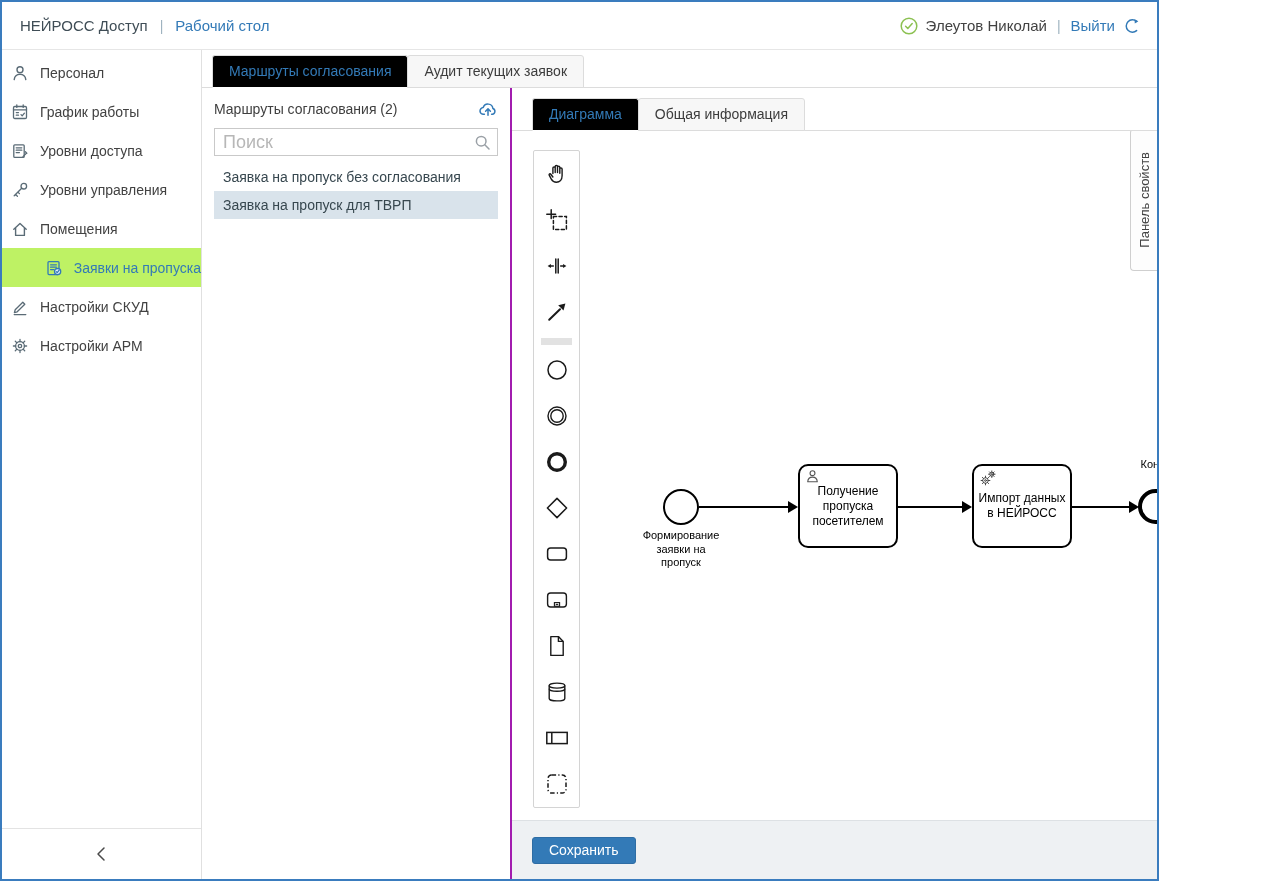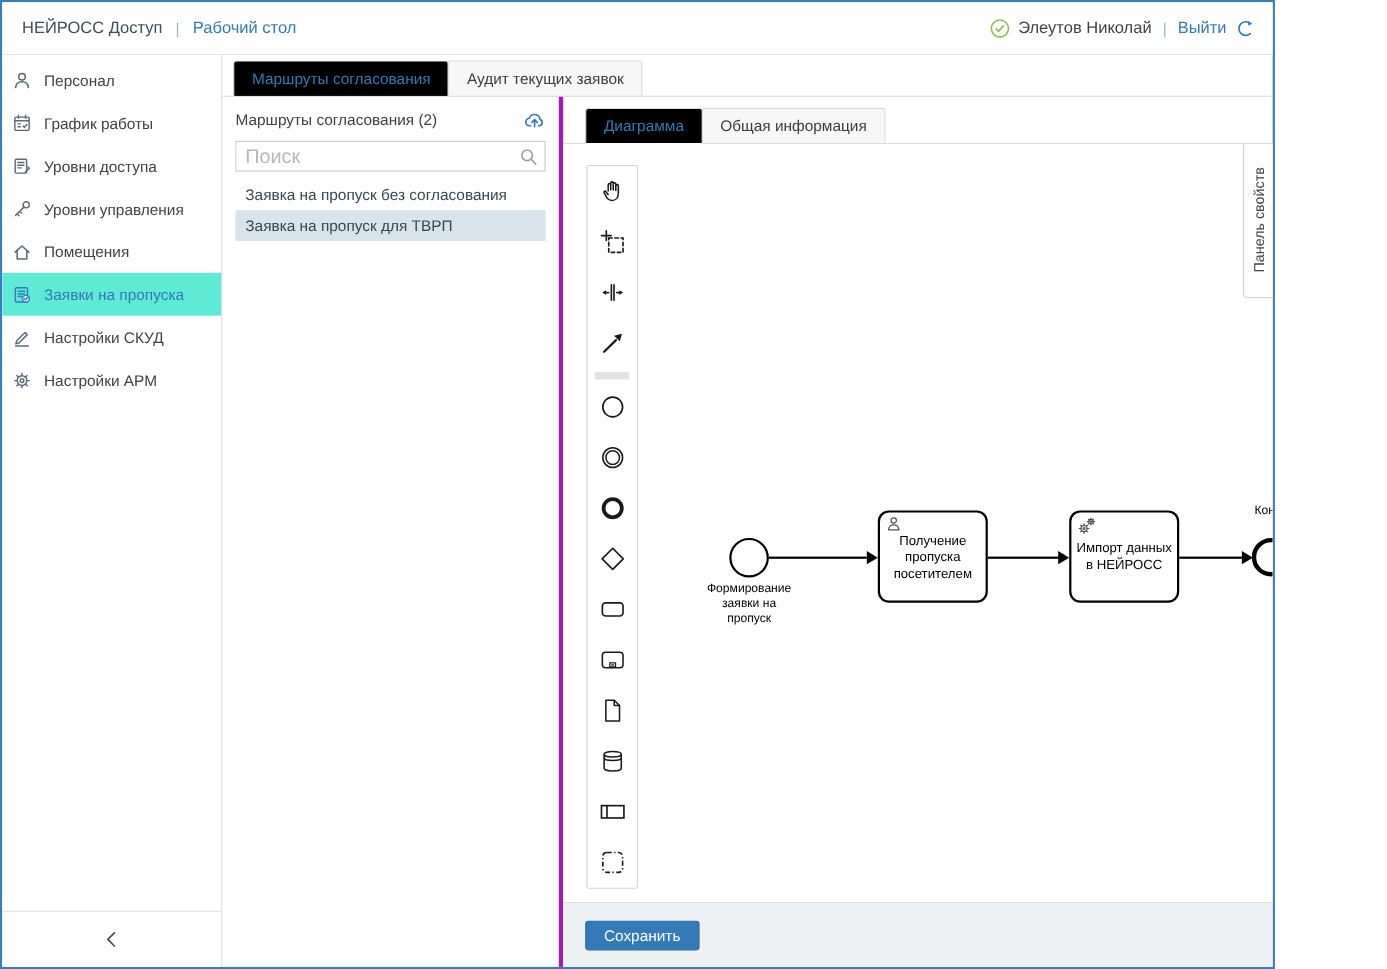--- a/index.html
+++ b/index.html
@@ -21,37 +21,37 @@
   .hdr .uname{color:#424242;}
   .icon{display:inline-flex;align-items:center;justify-content:center;}
 
   
   .sidebar{position:absolute;top:48px;left:0;bottom:0;width:200px;background:#fff;
            border-right:1px solid #e0e0e0;}
   .side-nav{padding-top:3px;}
   .side-item{height:39px;display:flex;align-items:center;gap:11px;padding-left:9px;
              font-size:14px;color:#424242;cursor:pointer;}
   .side-item .sicon{color:#5a6b76;width:18px;height:18px;}
-  .side-item.selected{background:#5eead4;color:#337ab7;}
+  .side-item.selected{background:#bef264;color:#337ab7;justify-content:flex-end;}
   .side-item.selected .sicon{color:#337ab7;}
   .side-foot{position:absolute;bottom:0;left:0;right:0;height:51px;border-top:1px solid #e3e3e3;
              display:flex;align-items:center;justify-content:center;cursor:pointer;}
 
   
   .content{position:absolute;top:48px;left:200px;right:0;bottom:0;}
   .tabbar{display:flex;align-items:flex-end;border-bottom:1px solid #dcdcdc;padding-left:10px;height:38px;}
   .tabbar.inner-tabs{height:43px;padding-left:20px;}
   .tab{height:33px;line-height:31px;padding:0 16px;font-size:14px;color:#3c3c3c;
        background:#f7f7f7;border:1px solid #dcdcdc;border-radius:3px 3px 0 0;
        margin-bottom:-1px;margin-right:-1px;cursor:pointer;white-space:nowrap;}
   .tab.active{background:#000000;color:#337ab7;border-bottom-color:#fff;}
   .content-body{position:absolute;top:38px;left:0;right:0;bottom:0;display:flex;}
 
   
-  .routes{width:310px;border-right:4px solid #a21caf;padding:10px 12px;flex:none;}
+  .routes{width:310px;border-right:2px solid #a21caf;padding:10px 12px;flex:none;}
   .routes-head{display:flex;align-items:center;justify-content:space-between;height:22px;}
   .routes-title{font-size:14px;color:#3f3f3f;}
   .upload-btn{cursor:pointer;}
   .searchbox{margin-top:8px;height:28px;border:1px solid #c9c9c9;display:flex;align-items:center;background:#fff;}
   .searchbox input{flex:1;border:none;outline:none;font-size:18px;padding:0 8px;
                    font-family:"Liberation Sans",sans-serif;color:#424242;min-width:0;}
   .searchbox input::placeholder{color:#b7b7b7;}
   .searchbox .sbtn{padding:0 6px;cursor:pointer;}
   .route-list{margin-top:7px;}
   .route-item{height:28px;line-height:28px;padding:0 9px;font-size:14px;color:#37474f;cursor:pointer;

